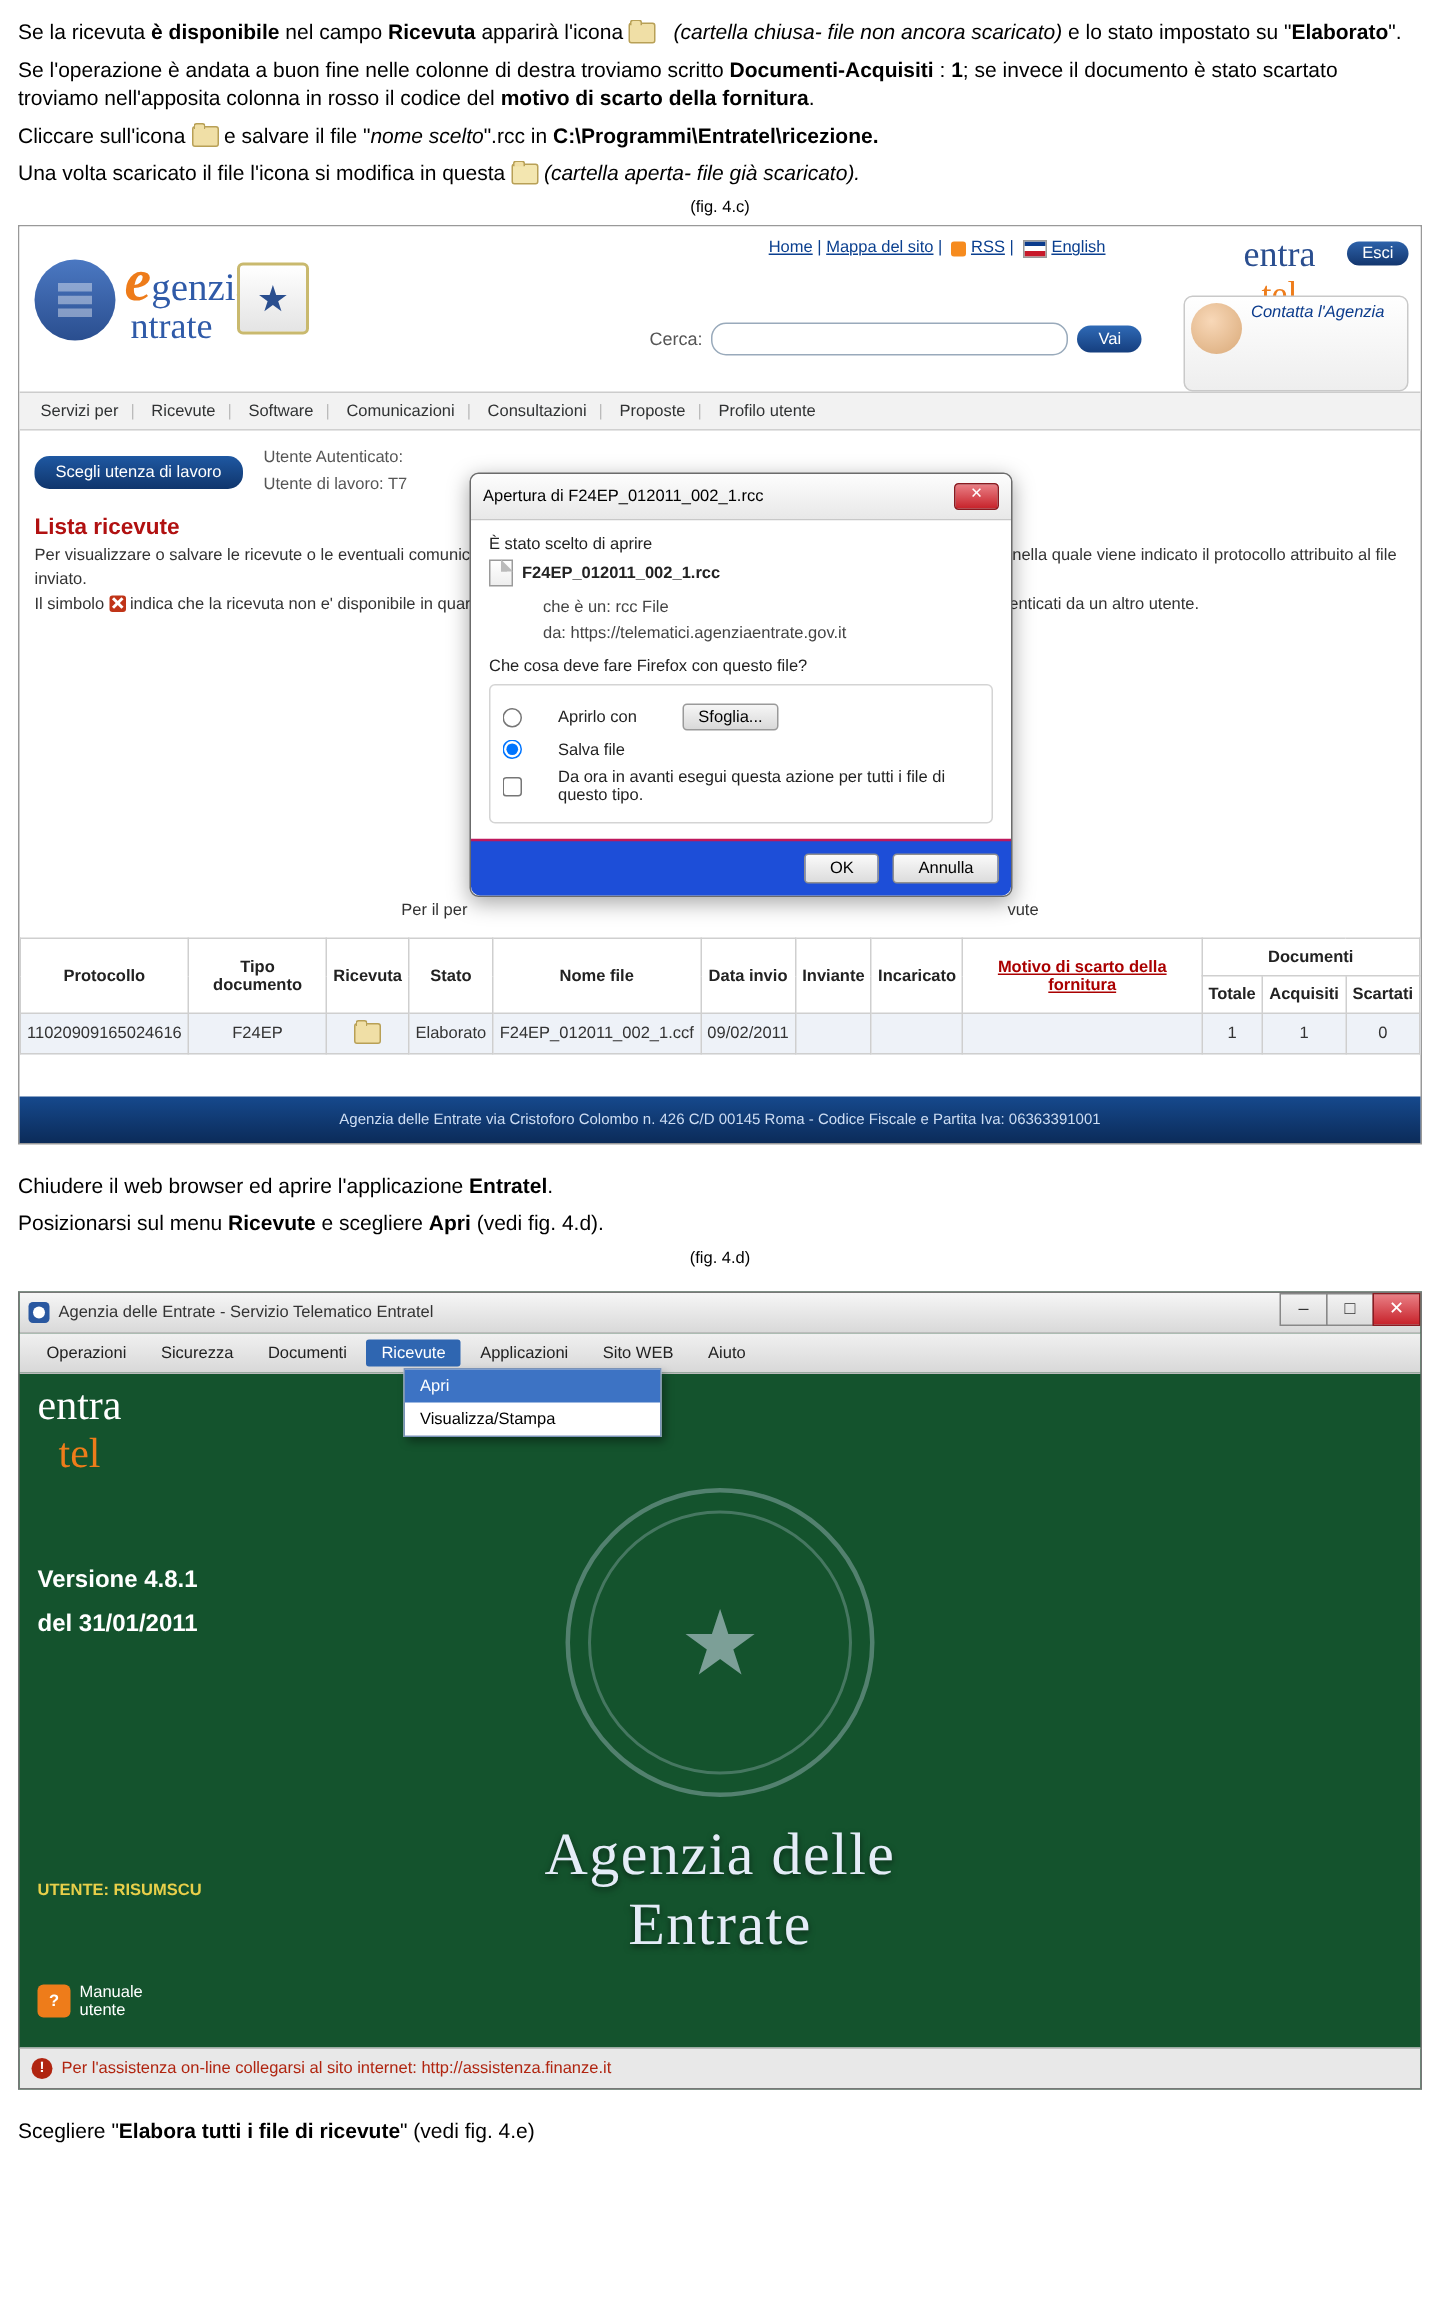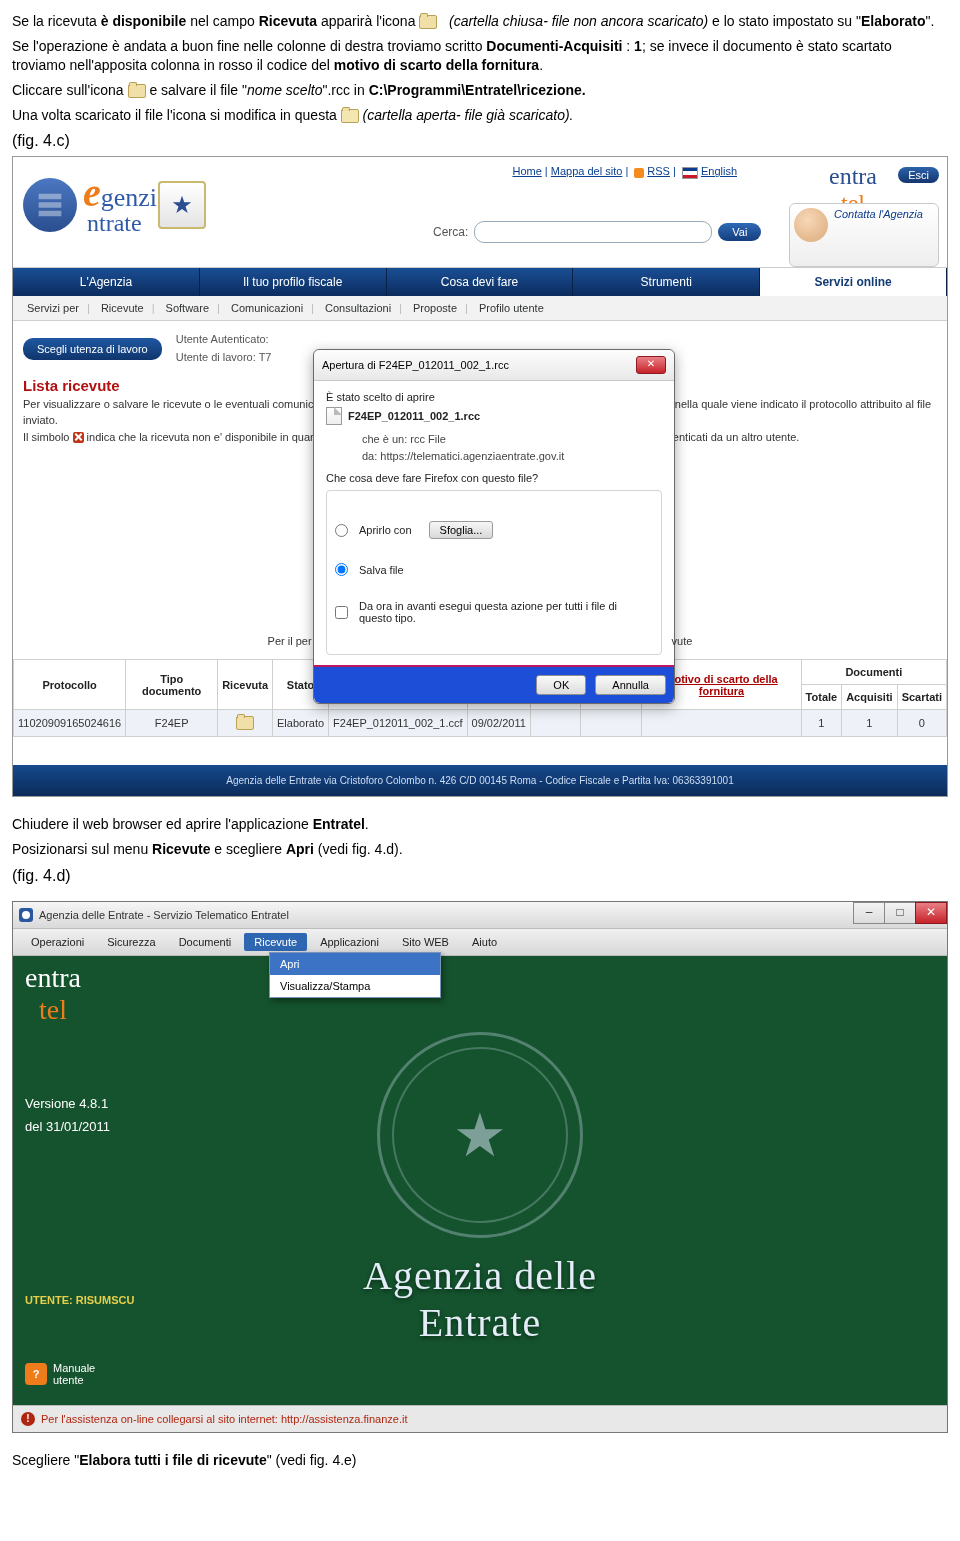--- a/index.html
+++ b/index.html
@@ -2,21 +2,21 @@
 <html><head>
 <meta charset="utf-8">
 <style>
 body{font-family:Arial,Helvetica,sans-serif;font-size:14px;color:#000;margin:0;padding:12px 12px 24px 12px;background:#fff;max-width:960px}
 p{margin:0 0 6px 0;line-height:1.35}
 .ital{font-style:italic}
 .bold{font-weight:bold}
 .icon-folder{display:inline-block;width:16px;height:12px;background:#f0dfa6;border:1px solid #b8a056;border-radius:2px;vertical-align:middle;position:relative}
 .icon-folder::before{content:"";position:absolute;top:-3px;left:0;width:6px;height:3px;background:#f0dfa6;border:1px solid #b8a056;border-bottom:none;border-radius:2px 2px 0 0}
 .icon-folder.open{background:#f3e6b0}
-.fig-caption{margin:8px 0 6px 0;font-size:16px}
+.fig-caption{text-align:center;margin:8px 0 6px 0;font-size:11px}
 .entratel-frame{border:1px solid #999;margin-top:4px}
 .et-top{background:#fff;position:relative;height:110px;border-bottom:1px solid #ccc}
 .logo-box{position:absolute;left:10px;top:18px;display:flex;align-items:center;gap:6px}
 .logo-icon{width:54px;height:54px;border-radius:50%;background:linear-gradient(#4b78c2,#2a4e8f);display:flex;align-items:center;justify-content:center}
 .logo-icon svg{width:34px;height:34px}
 .agenzia-text{font-family:Georgia,serif;font-size:26px;color:#2f5aa8;line-height:0.9}
 .agenzia-text .e{font-size:40px;color:#ee7c1a;font-style:italic;font-weight:bold}
 .system-crest{position:absolute;left:145px;top:24px;width:44px;height:44px;border:2px solid #c9b96e;border-radius:4px;background:linear-gradient(#fff,#e4e4e4);display:flex;align-items:center;justify-content:center;color:#2a4e8f;font-size:24px}
 .top-links{position:absolute;right:210px;top:8px;font-size:11px;color:#0a3f8f}
 .top-links span{text-decoration:underline;cursor:pointer}
@@ -50,21 +50,21 @@
 .dialog-host{position:relative;height:210px}
 .per-center{text-align:center;font-size:11px;color:#333;margin-top:2px}
 .dialog{position:absolute;left:300px;top:-96px;width:360px;border:1px solid #6b6b6b;border-radius:6px;box-shadow:0 4px 14px rgba(0,0,0,0.35);background:#fff;font-size:11px}
 .dialog .titlebar{background:linear-gradient(#fdfdfd,#e8e8e8);border-bottom:1px solid #c8c8c8;border-radius:6px 6px 0 0;padding:6px 8px;display:flex;justify-content:space-between;align-items:center}
 .dialog .closebtn{width:28px;height:16px;background:linear-gradient(#e97f85,#c7222a);border:1px solid #8a1a20;border-radius:3px;color:#fff;font-size:10px;text-align:center;line-height:14px}
 .dialog .body{padding:10px 12px;color:#222}
 .dialog .docline{display:flex;align-items:center;gap:6px;margin:4px 0 6px 0}
 .docicon{width:14px;height:16px;border:1px solid #9a9a9a;background:linear-gradient(#fff,#eee);position:relative}
 .docicon::after{content:"";position:absolute;right:-1px;top:-1px;border:4px solid transparent;border-left-color:#bbb;border-bottom-color:#bbb}
 .dialog .indent{margin-left:36px;color:#444;line-height:1.5}
-.dialog .radio-row{margin:24px 0;display:flex;align-items:center;gap:11px}
+.dialog .radio-row{margin:6px 0;display:flex;align-items:center;gap:24px}
 .dialog input[type=radio],.dialog input[type=checkbox]{margin:0}
 .sfoglia{border:1px solid #9a9a9a;background:linear-gradient(#f6f6f6,#d9d9d9);border-radius:3px;font-size:11px;padding:2px 10px;margin-left:6px}
 .dialog .btnrow{background:#1d4ed8;border-top:2px solid #be185d;padding:8px;text-align:right;border-radius:0 0 6px 6px}
 .dlg-btn{border:1px solid #8f8f8f;background:linear-gradient(#fafafa,#dcdcdc);border-radius:3px;padding:3px 16px;font-size:11px;margin-left:6px}
 table.lista{width:100%;border-collapse:collapse;font-size:11px;margin-top:4px}
 table.lista th{border:1px solid #cfcfcf;background:#fff;padding:6px 4px;text-align:center;font-weight:bold;color:#222}
 table.lista th.mot{color:#a00;text-decoration:underline}
 table.lista td{border:1px solid #cfcfcf;background:#eef2f8;padding:6px 4px;text-align:center;color:#333}
 .footer-bar{background:linear-gradient(#16498d,#0b2b59);color:#cdddf3;font-size:10px;text-align:center;padding:10px 8px;margin-top:28px}
 .footer-bar a{color:#fff;text-decoration:underline;margin:0 6px}
@@ -76,21 +76,21 @@
 .win-btns span{width:30px;height:20px;border:1px solid #888;margin-left:-1px;font-size:12px;text-align:center;line-height:18px;background:linear-gradient(#f3f3f3,#dcdcdc)}
 .win-btns .cx{background:linear-gradient(#e97f85,#c7222a);color:#fff;border-color:#8a1a20}
 .da-menu{background:linear-gradient(#f0f0f0,#d8d8d8);border-bottom:1px solid #bcbcbc;font-size:11px;color:#222;padding:4px 8px}
 .da-menu span{display:inline-block;padding:3px 10px}
 .da-menu span.sel{background:#2f66b1;color:#fff;border-radius:2px}
 .submenu{position:absolute;left:256px;top:50px;width:170px;background:#fff;border:1px solid #7a93b8;box-shadow:2px 3px 6px rgba(0,0,0,0.4);font-size:11px}
 .submenu div{padding:5px 10px}
 .submenu .hover{background:#3d73c4;color:#fff}
 .da-brand{position:absolute;left:12px;top:60px;color:#fff;font-family:Georgia,serif;font-size:28px}
 .da-brand .tel2{color:#ee7c1a}
-.version{position:absolute;left:12px;top:190px;color:#fff;font-size:13px;font-weight:normal;line-height:1.8}
+.version{position:absolute;left:12px;top:178px;color:#fff;font-size:16px;font-weight:bold;line-height:1.8}
 .utente{position:absolute;left:12px;top:392px;color:#e8cf4a;font-size:11px;font-weight:bold}
 .manuale{position:absolute;left:12px;top:460px;display:flex;align-items:center;gap:6px;color:#fff;font-size:11px}
 .manuale .q{width:22px;height:22px;background:#ee7c1a;border-radius:4px;color:#fff;font-weight:bold;text-align:center;line-height:22px}
 .center-emblem{position:absolute;left:50%;top:130px;transform:translateX(-50%);text-align:center;color:#d6e1ef}
 .emblem{width:200px;height:200px;margin:0 auto 14px;border:3px solid rgba(200,215,235,0.35);border-radius:50%;position:relative;display:flex;align-items:center;justify-content:center}
 .emblem::before{content:"";position:absolute;width:86%;height:86%;border:2px solid rgba(200,215,235,0.28);border-radius:50%}
 .emblem-star{color:rgba(210,222,238,0.55);font-size:60px}
 .center-emblem h1{font-family:Georgia,'Times New Roman',serif;font-weight:normal;color:#e4ecf7;font-size:40px;margin:0;letter-spacing:1px;text-shadow:0 2px 4px rgba(0,0,0,0.5)}
 .assist-bar{position:absolute;left:0;right:0;bottom:0;background:#e8e8e8;border-top:1px solid #bbb;padding:6px 8px;font-size:11px;color:#b02510;display:flex;align-items:center;gap:6px}
 .assist-bar .warn{display:inline-block;width:14px;height:14px;background:#b02510;color:#fff;border-radius:50%;text-align:center;line-height:14px;font-weight:bold;font-size:10px}
@@ -136,27 +136,20 @@
       <span>Cerca:</span>
       <input type="text" style="">
       <span class="vai-btn">Vai</span>
     </div>
     <div class="contatta">
       <div class="face"></div>
       <span>Contatta l'Agenzia</span>
     </div>
   </div>
 
-  <div class="navbar">
-    <div class="tab">L'Agenzia</div>
-    <div class="tab">Il tuo profilo fiscale</div>
-    <div class="tab">Cosa devi fare</div>
-    <div class="tab">Strumenti</div>
-    <div class="tab active">Servizi online</div>
-  </div>
 
   <div class="subnav">
     <span>Servizi per</span><span class="sep">|</span>
     <span>Ricevute</span><span class="sep">|</span>
     <span>Software</span><span class="sep">|</span>
     <span>Comunicazioni</span><span class="sep">|</span>
     <span>Consultazioni</span><span class="sep">|</span>
     <span>Proposte</span><span class="sep">|</span>
     <span>Profilo utente</span>
   </div>

